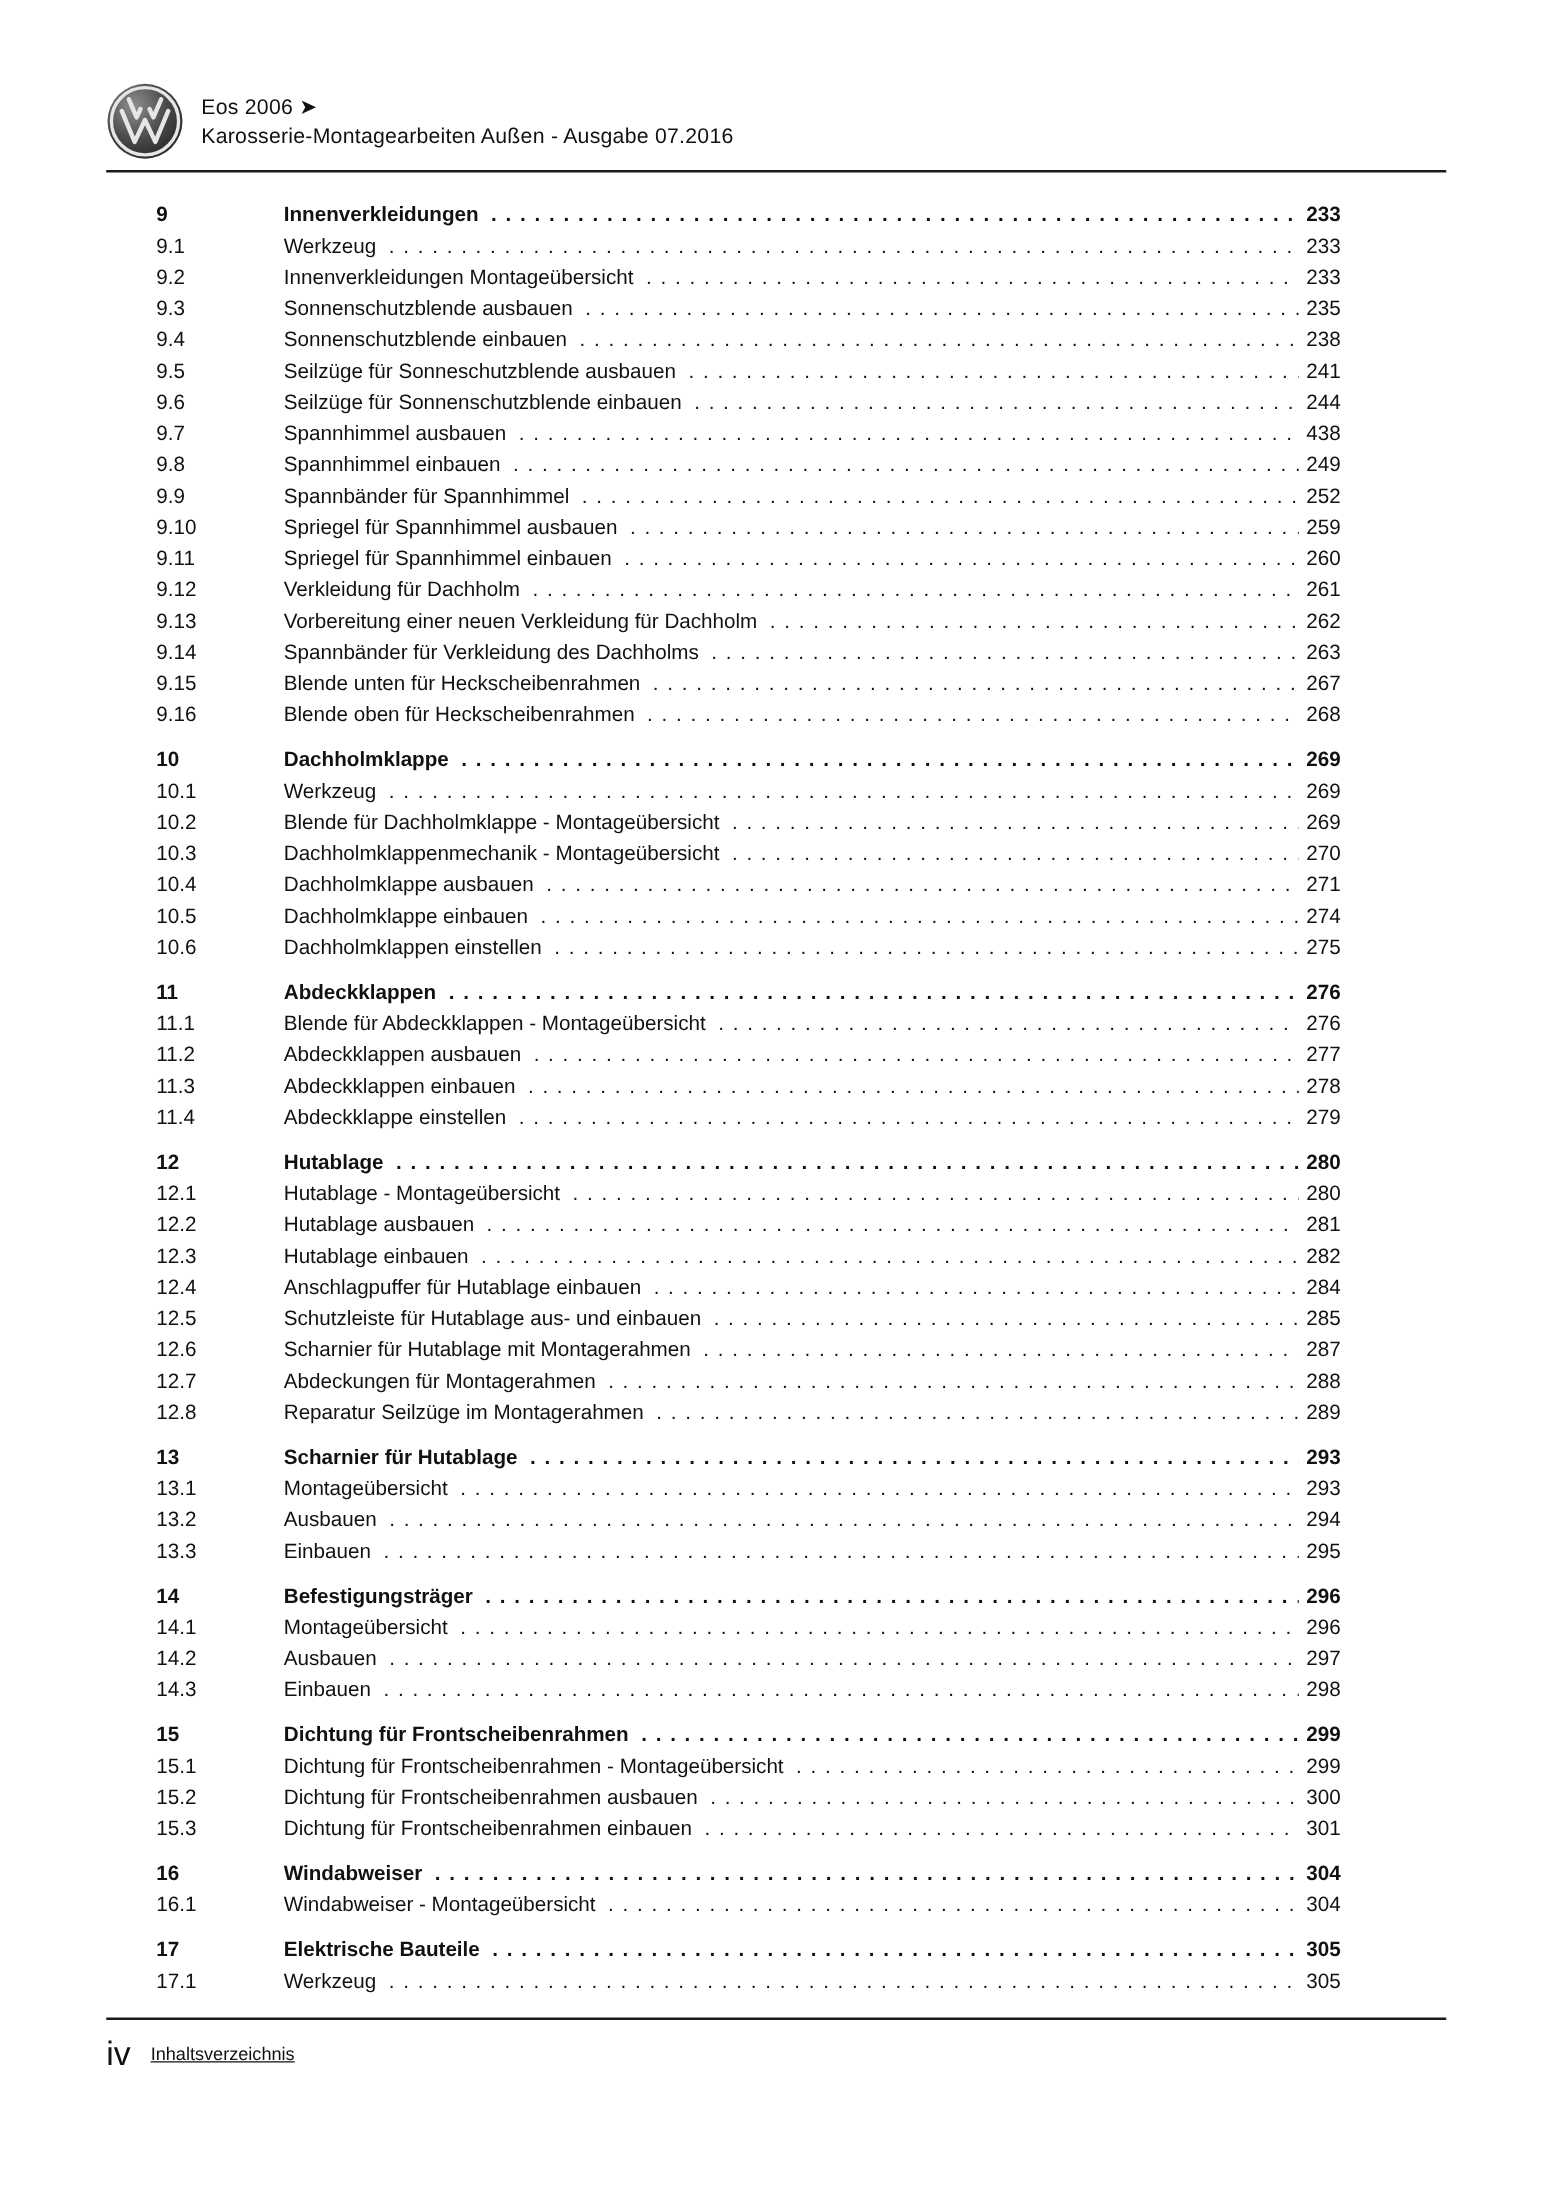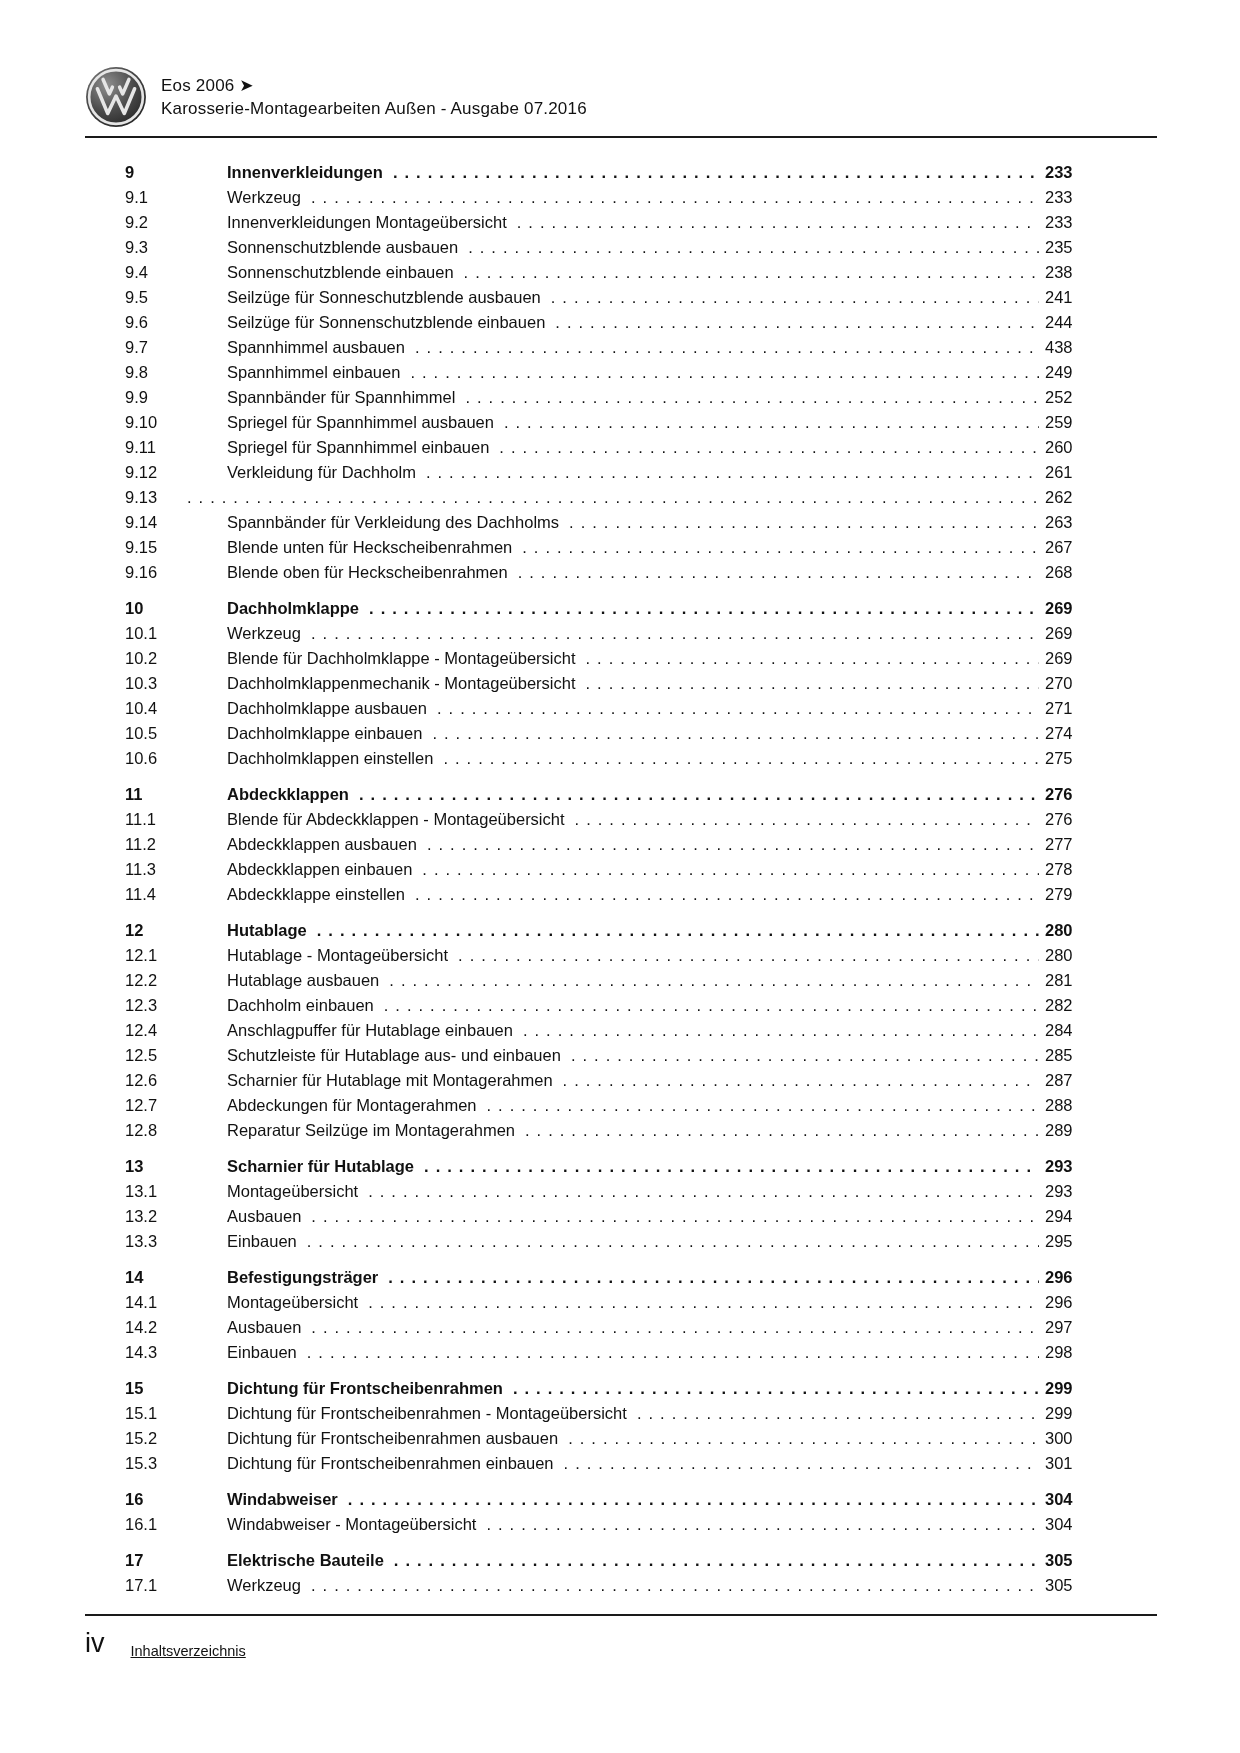--- a/index.html
+++ b/index.html
@@ -49,21 +49,21 @@
   .toc-dots::after {
     content: "..........................................................................................................................................................";
   }
   .toc-page { flex: 0 0 48px; padding-left: 6px; }
 
   
   .footer-rule {
     border: none; border-top: 2px solid #1a1a1a;
     margin: 16px 0 0 0;
   }
-  .footer { display: flex; align-items: flex-end; gap: 26px; margin-top: 12px; }
+  .footer { display: flex; align-items: center; gap: 16px; margin-top: 12px; }
   .footer-roman { font-size: 27px; }
   .footer-label { font-size: 14.5px; text-decoration: underline; }
 </style>
 </head>
 <body>
 
 <div class="page">
 
   <div class="header">
     <svg class="logo" viewBox="0 0 60 60" aria-hidden="true">
@@ -161,20 +161,21 @@
     <span class="toc-page">260</span>
   </div>
       <div class="toc-row entry-row">
     <span class="toc-num">9.12</span>
     <span class="toc-title">Verkleidung für Dachholm</span>
     <span class="toc-dots"></span>
     <span class="toc-page">261</span>
   </div>
       <div class="toc-row entry-row">
     <span class="toc-num">9.13</span>
+    <span class="toc-title">Vorbereitung einer neuen Verkleidung für Dachholm</span>
     <span class="toc-dots"></span>
     <span class="toc-page">262</span>
   </div>
       <div class="toc-row entry-row">
     <span class="toc-num">9.14</span>
     <span class="toc-title">Spannbänder für Verkleidung des Dachholms</span>
     <span class="toc-dots"></span>
     <span class="toc-page">263</span>
   </div>
       <div class="toc-row entry-row">
@@ -274,21 +275,21 @@
     <span class="toc-page">280</span>
   </div>
       <div class="toc-row entry-row">
     <span class="toc-num">12.2</span>
     <span class="toc-title">Hutablage ausbauen</span>
     <span class="toc-dots"></span>
     <span class="toc-page">281</span>
   </div>
       <div class="toc-row entry-row">
     <span class="toc-num">12.3</span>
-    <span class="toc-title">Dachholm einbauen</span>
+    <span class="toc-title">Hutablage einbauen</span>
     <span class="toc-dots"></span>
     <span class="toc-page">282</span>
   </div>
       <div class="toc-row entry-row">
     <span class="toc-num">12.4</span>
     <span class="toc-title">Anschlagpuffer für Hutablage einbauen</span>
     <span class="toc-dots"></span>
     <span class="toc-page">284</span>
   </div>
       <div class="toc-row entry-row">

